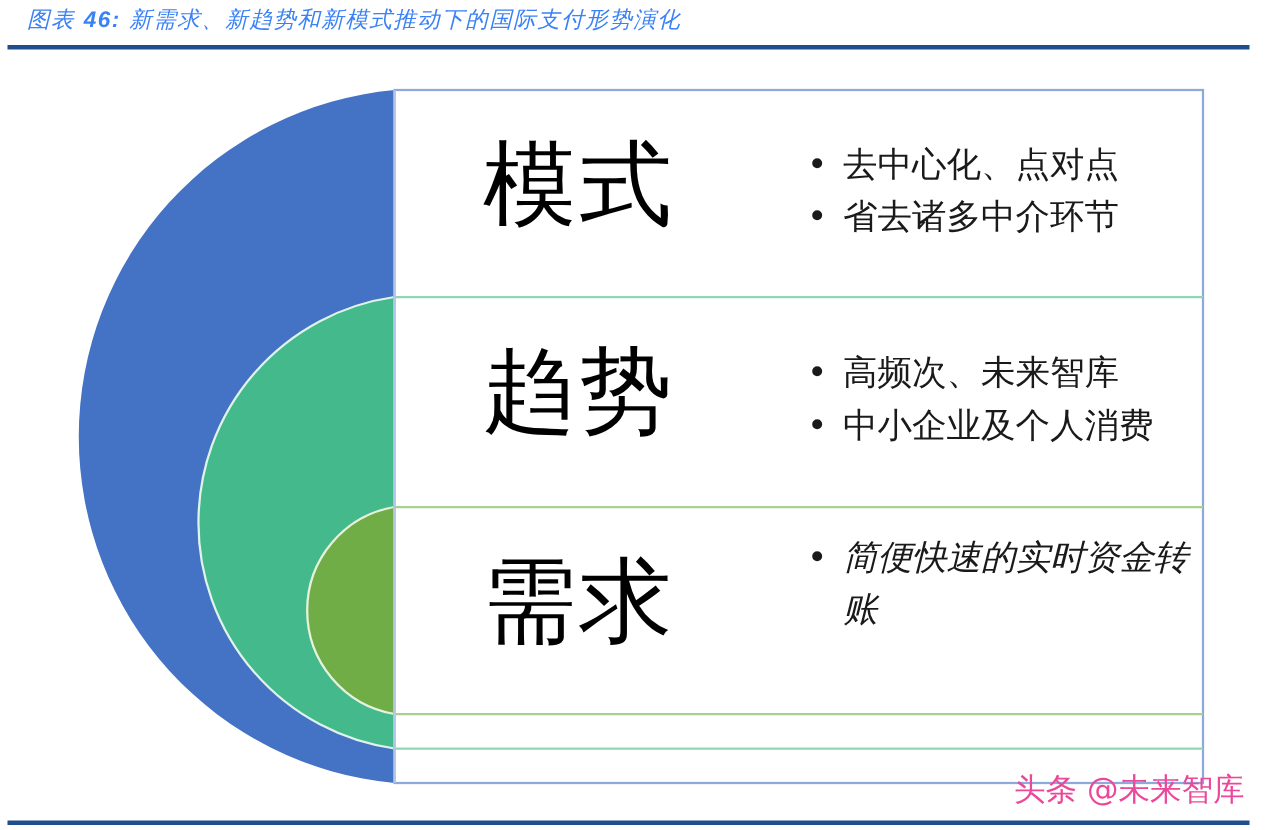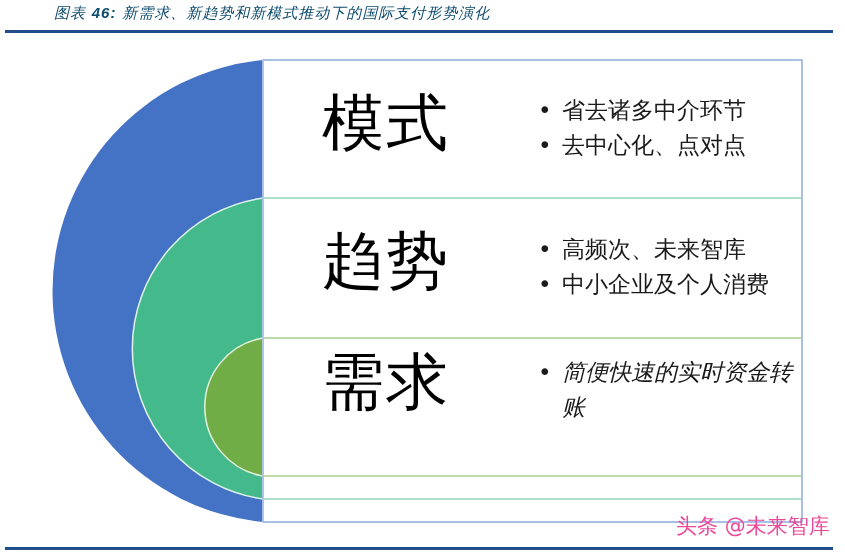--- a/index.html
+++ b/index.html
@@ -1,19 +1,19 @@
 <!DOCTYPE html>
 <html><head>
 <meta charset="utf-8">
 <style>
   html, body { margin:0; padding:0; background:#ffffff; }
   body { width:845px; height:553px; position:relative; overflow:hidden;
          font-family: "DejaVu Sans", "Liberation Sans", sans-serif; }
-  .caption { position:absolute; left:18px; top:4px; font-size:15px; color:#0c4a6e;
-             font-style:italic; font-family:"DejaVu Serif","Liberation Serif",serif; letter-spacing:1px; white-space:nowrap;margin-left:36px; }
+  .caption { position:absolute; left:18px; top:4px; font-size:15px; color:#3b82f6;
+             font-style:italic; font-family:"DejaVu Serif","Liberation Serif",serif; letter-spacing:1px; white-space:nowrap; }
   .caption .num { font-weight:bold; font-family:"Liberation Sans",sans-serif; }
   .rule-top { position:absolute; left:5px; top:30px; width:828px; height:3px; background:#1f4e8a; }
   .rule-bottom { position:absolute; left:5px; top:547px; width:828px; height:3px; background:#1f4e8a; }
   svg.diagram { position:absolute; left:0; top:0; }
   .label { position:absolute; font-size:62px; color:#000; letter-spacing:2px; white-space:nowrap; line-height:1; }
   .bullets { position:absolute; font-size:23px; color:#1a1a1a; line-height:35px; }
   .bullets .item { position:relative; padding-left:26px; }
   .bullets .item::before { content:"•"; position:absolute; left:2px; top:0; }
   .watermark { position:absolute; left:676px; top:512px; font-size:21px; color:#ec4899; white-space:nowrap; }
 </style>
@@ -36,29 +36,29 @@
   <rect x="263" y="60" width="539" height="462" fill="#ffffff" stroke="#8eaadb" stroke-width="1.5"></rect>
   <line x1="263" y1="198" x2="802" y2="198" stroke="#8fd6b8" stroke-width="1.5"></line>
   <line x1="263" y1="338" x2="802" y2="338" stroke="#a9d08e" stroke-width="1.5"></line>
   <line x1="263" y1="476" x2="802" y2="476" stroke="#a9d08e" stroke-width="1.5"></line>
   <line x1="263" y1="499" x2="802" y2="499" stroke="#8fd6b8" stroke-width="1.5"></line>
   <line x1="263" y1="60" x2="263" y2="522" stroke="#b4c7e7" stroke-width="1.5"></line>
 </svg>
 
 <div class="label" style="left:322px; top:92px;">模式</div>
 <div class="bullets" style="left:536px; top:93px; width:260px;">
+  <div class="item">去中心化、点对点</div>
   <div class="item">省去诸多中介环节</div>
-  <div class="item">去中心化、点对点</div>
 </div>
 
 <div class="label" style="left:322px; top:230px;">趋势</div>
 <div class="bullets" style="left:536px; top:232px; width:270px;">
   <div class="item">高频次、未来智库</div>
   <div class="item">中小企业及个人消费</div>
 </div>
 
-<div class="label" style="left:322px; top:351px;">需求</div>
+<div class="label" style="left:322px; top:370px;">需求</div>
 <div class="bullets" style="left:536px; top:355px; width:262px;font-style:italic;">
   <div class="item">简便快速的实时资金转账</div>
 </div>
 
 <div class="watermark">头条 @未来智库</div>
 <div class="rule-bottom"></div>
 
 </body></html>

